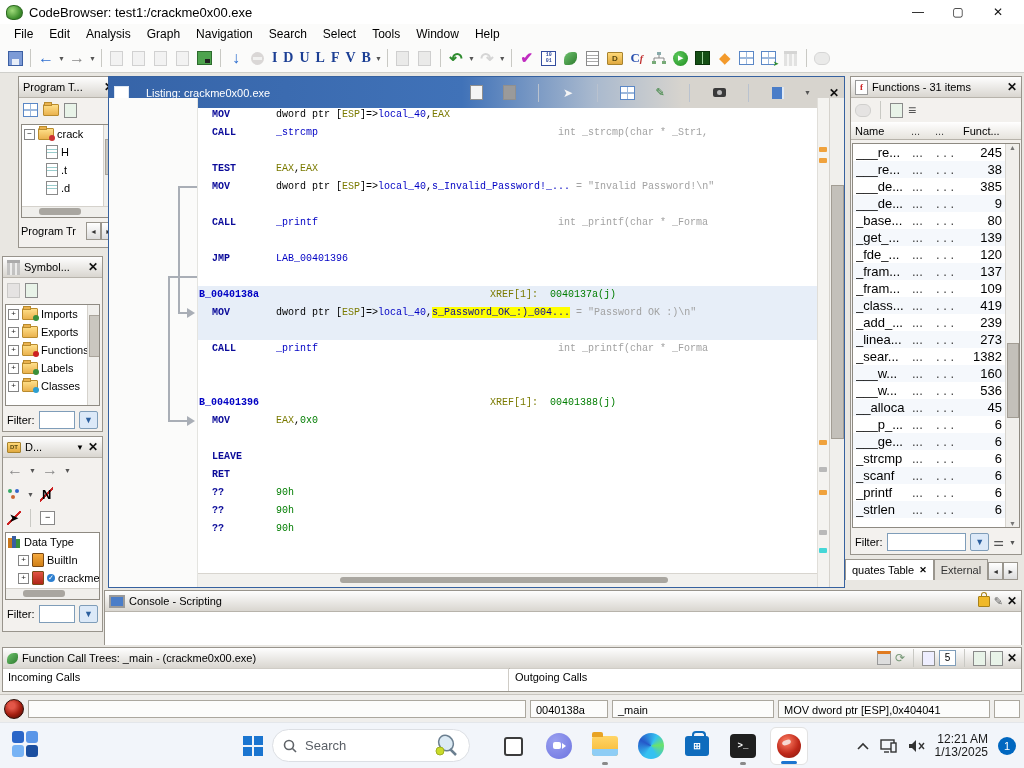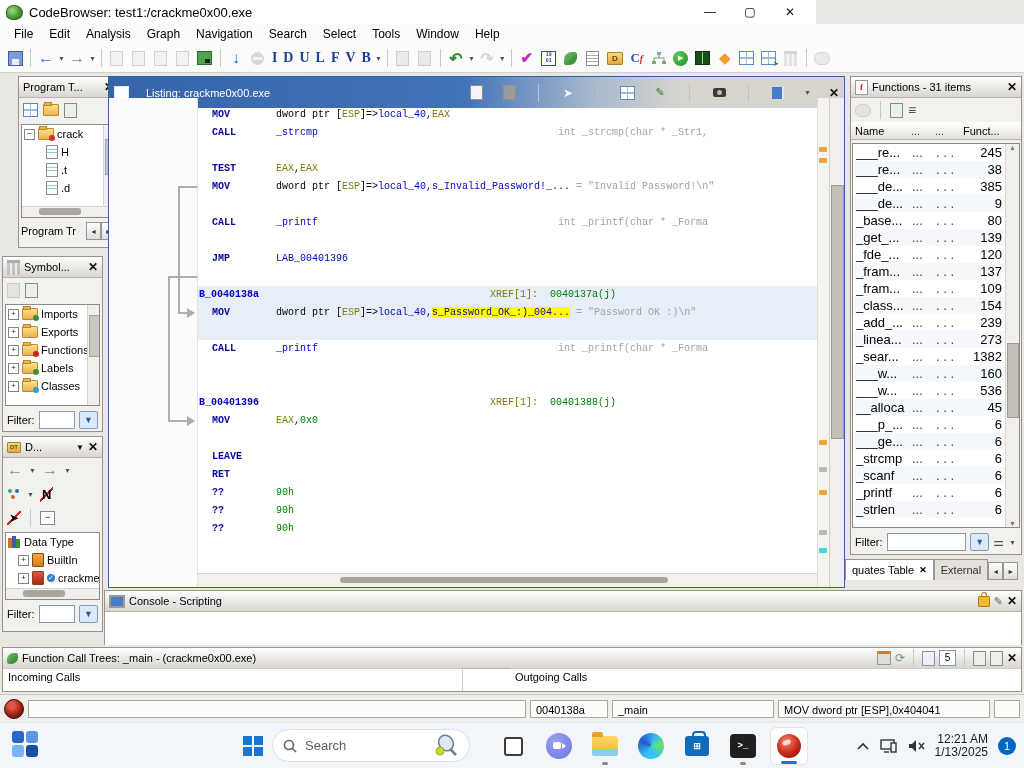--- a/index.html
+++ b/index.html
@@ -1,19 +1,19 @@
 <!DOCTYPE html>
 <html><head>
 <meta charset="utf-8">
 <style>
   html,body{margin:0;padding:0;}
   #screen{position:relative;width:1024px;height:768px;overflow:hidden;
     background:#e9e7e2;font-family:"Liberation Sans",sans-serif;color:#000;}
   
-  #titlebar{position:absolute;left:0;top:0;width:816px;height:24px;background:#fff;
+  #titlebar{position:absolute;left:0;top:0;width:1024px;height:24px;background:#fff;
     display:flex;align-items:center;padding:0 6px;box-sizing:border-box;font-size:13px;}
   #dragon{width:15px;height:13px;border-radius:50% 60% 55% 45%;margin-right:6px;
     background:radial-gradient(circle at 35% 35%,#9fdb7a,#3f8f2e 65%,#2a6b1e);border:1px solid #2e6b22;}
   .wctl{width:40px;height:20px;display:flex;align-items:center;justify-content:center;font-size:12px;color:#111;}
   #titlebar .spacer{flex:1;}
   
   #menubar{position:absolute;left:0;top:24px;width:1024px;height:20px;background:#fbfbfa;
     display:flex;align-items:center;font-size:12px;padding-left:6px;box-sizing:border-box;}
   .menu-item{padding:2px 8px;}
   
@@ -622,21 +622,21 @@
         <div class="fn-row">
           <span class="fn-name">_fram...</span>
           <span class="fn-c2">...</span>
           <span class="fn-c3">. . .</span>
           <span class="fn-size">109</span>
         </div>
         <div class="fn-row alt">
           <span class="fn-name">_class...</span>
           <span class="fn-c2">...</span>
           <span class="fn-c3">. . .</span>
-          <span class="fn-size">154</span>
+          <span class="fn-size">419</span>
         </div>
         <div class="fn-row">
           <span class="fn-name">_add_...</span>
           <span class="fn-c2">...</span>
           <span class="fn-c3">. . .</span>
           <span class="fn-size">239</span>
         </div>
         <div class="fn-row alt">
           <span class="fn-name">_linea...</span>
           <span class="fn-c2">...</span>
@@ -750,21 +750,21 @@
       <span style="width:12px;height:10px;background:#ddd;border:1px solid #999;border-top:3px solid #e07a1f;"></span>
       <span style="color:#7a9a7a;font-size:12px;">⟳</span>
       <span class="sep"></span>
       <span class="docic" style="background:#eef;"></span>
       <span style="width:15px;height:14px;border:1px solid #7f9db9;background:#fff;font-size:10px;line-height:14px;text-align:center;">5</span>
       <span class="sep"></span>
       <span class="clip" style="background:#e8f3e8;"></span>
       <span class="clip" style="background:#e8f3e8;"></span>
       <span class="hx">✕</span>
     </div>
-    <div class="ct-col" style="left:0;width:460px;border-right:1px solid #cfccc6;">
+    <div class="ct-col" style="left:0;width:506px;border-right:1px solid #cfccc6;">
       <span>Incoming Calls</span>
     </div>
     <div class="ct-col" style="left:507px;right:0;">
       <span>Outgoing Calls</span>
     </div>
   </div>
 
   <div id="statusbar">
     <span id="status-icon"></span>
     <span class="sfield" style="width:498px;"></span>

